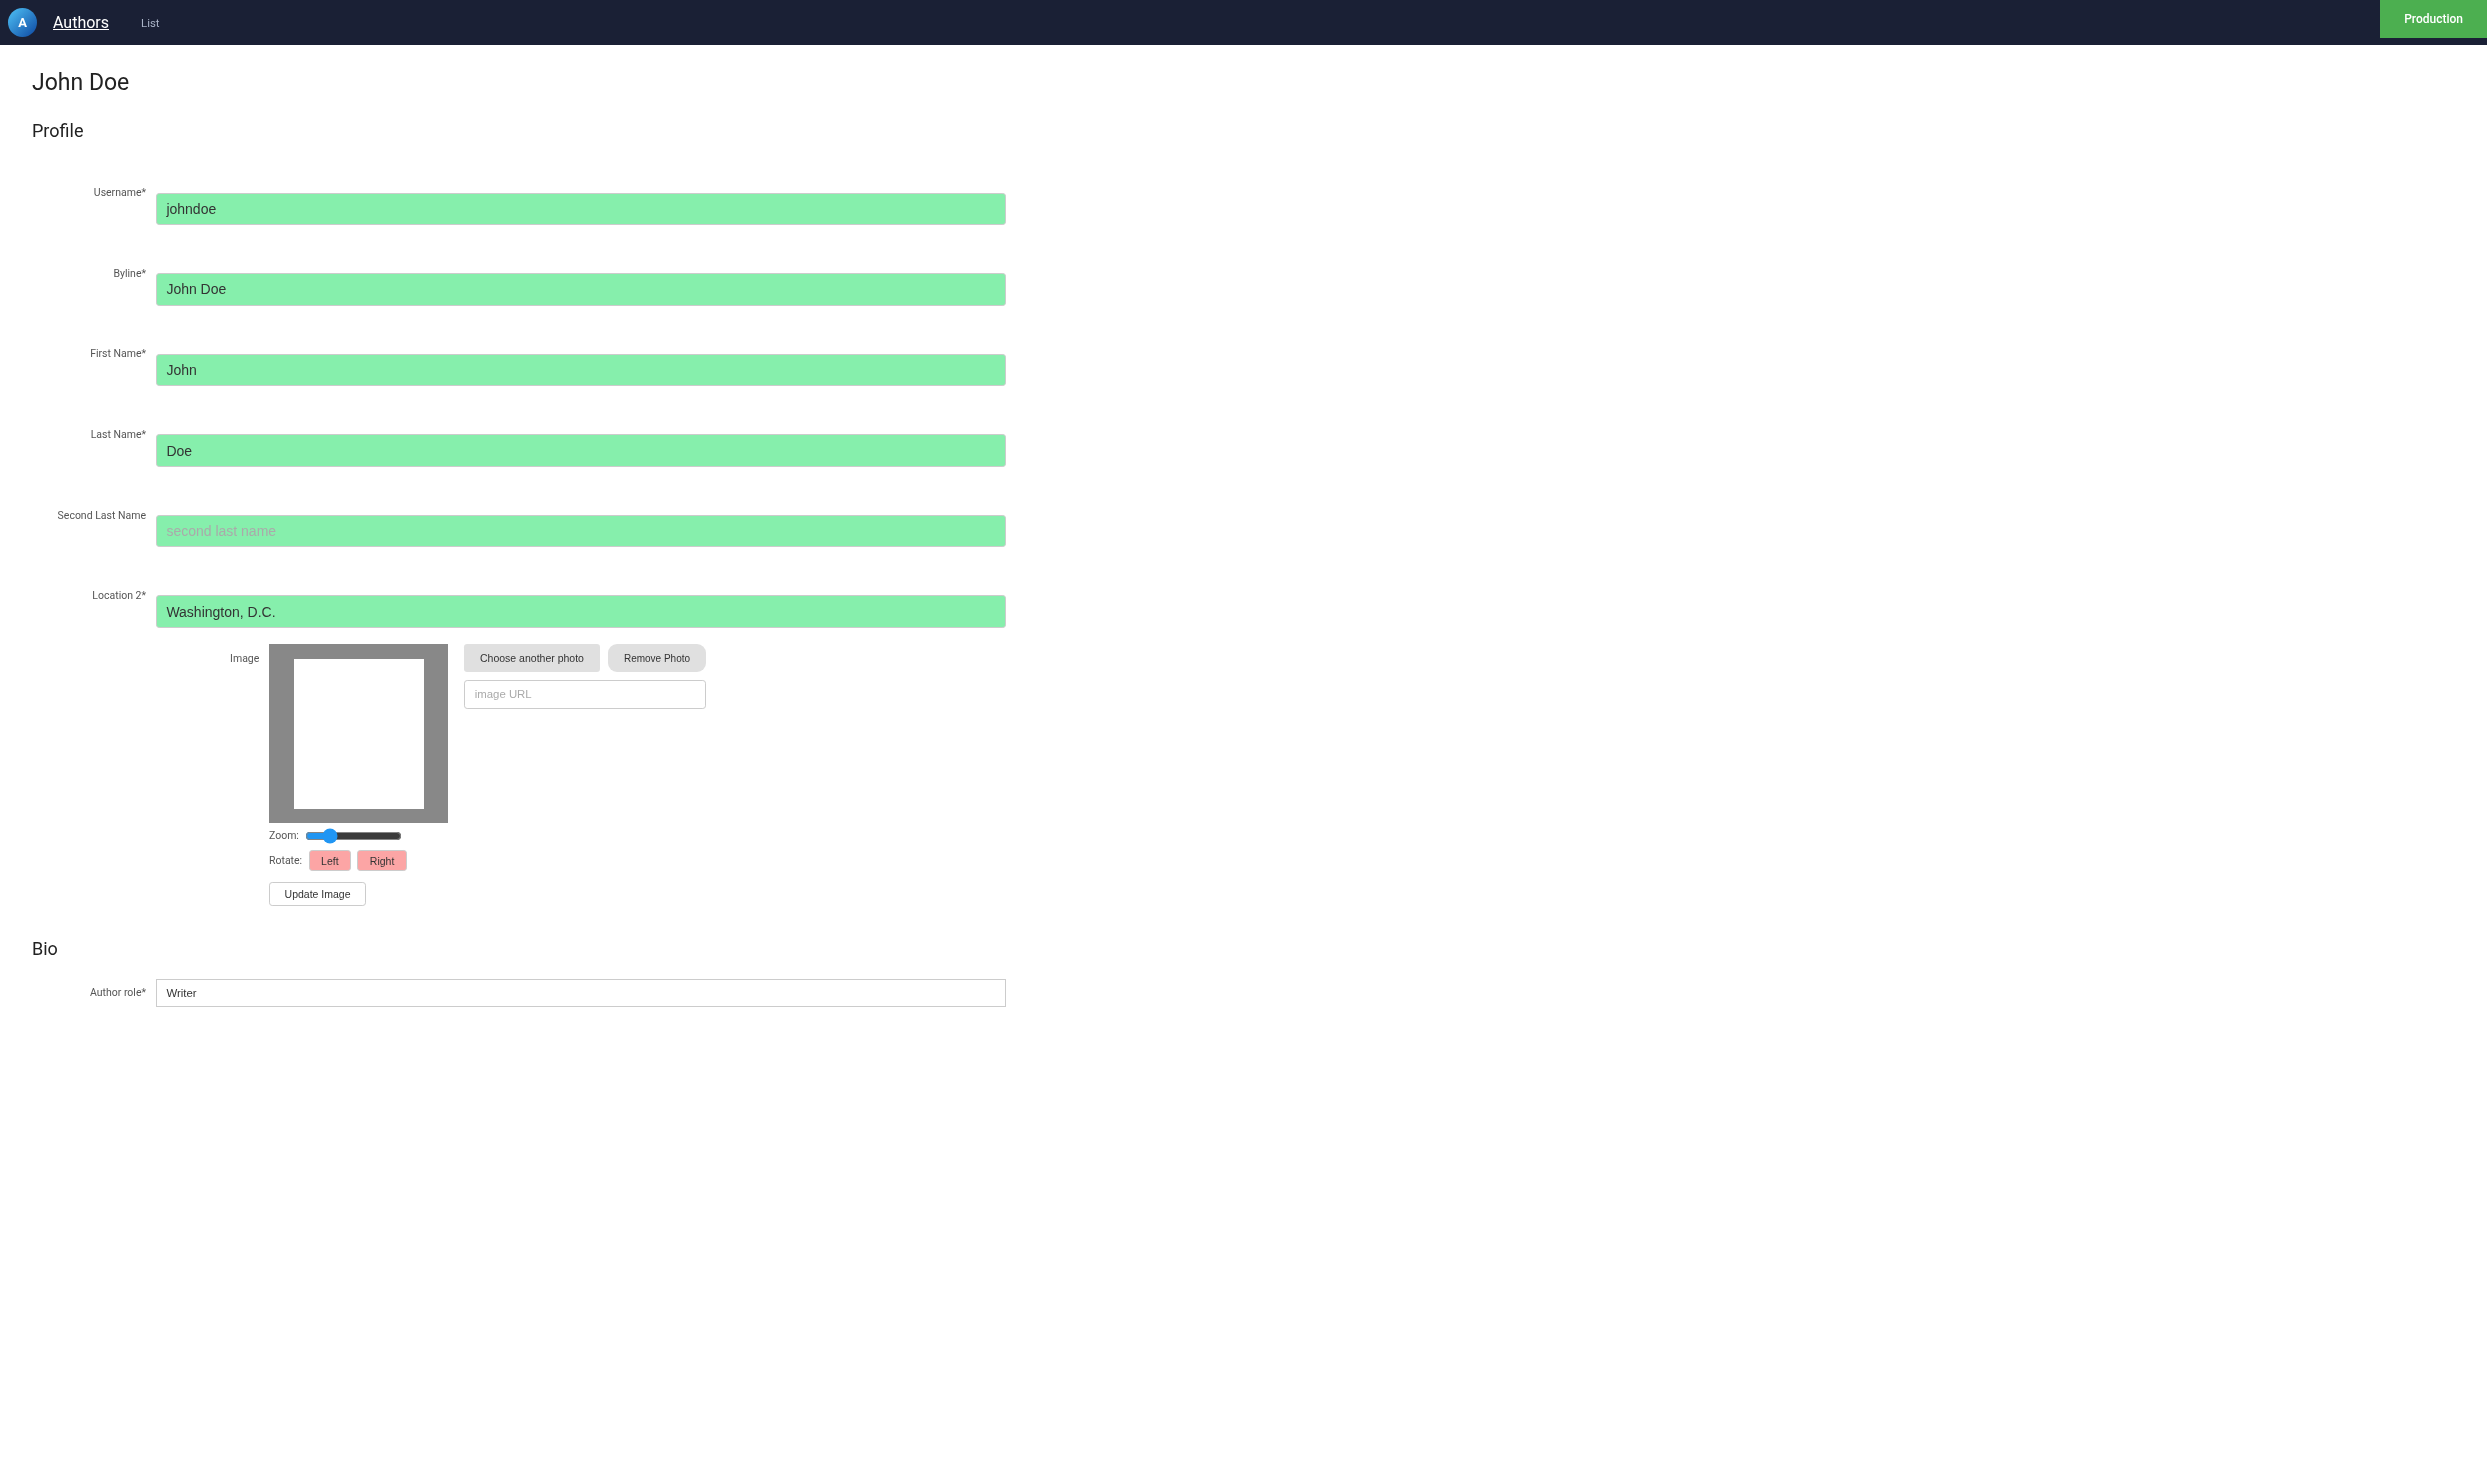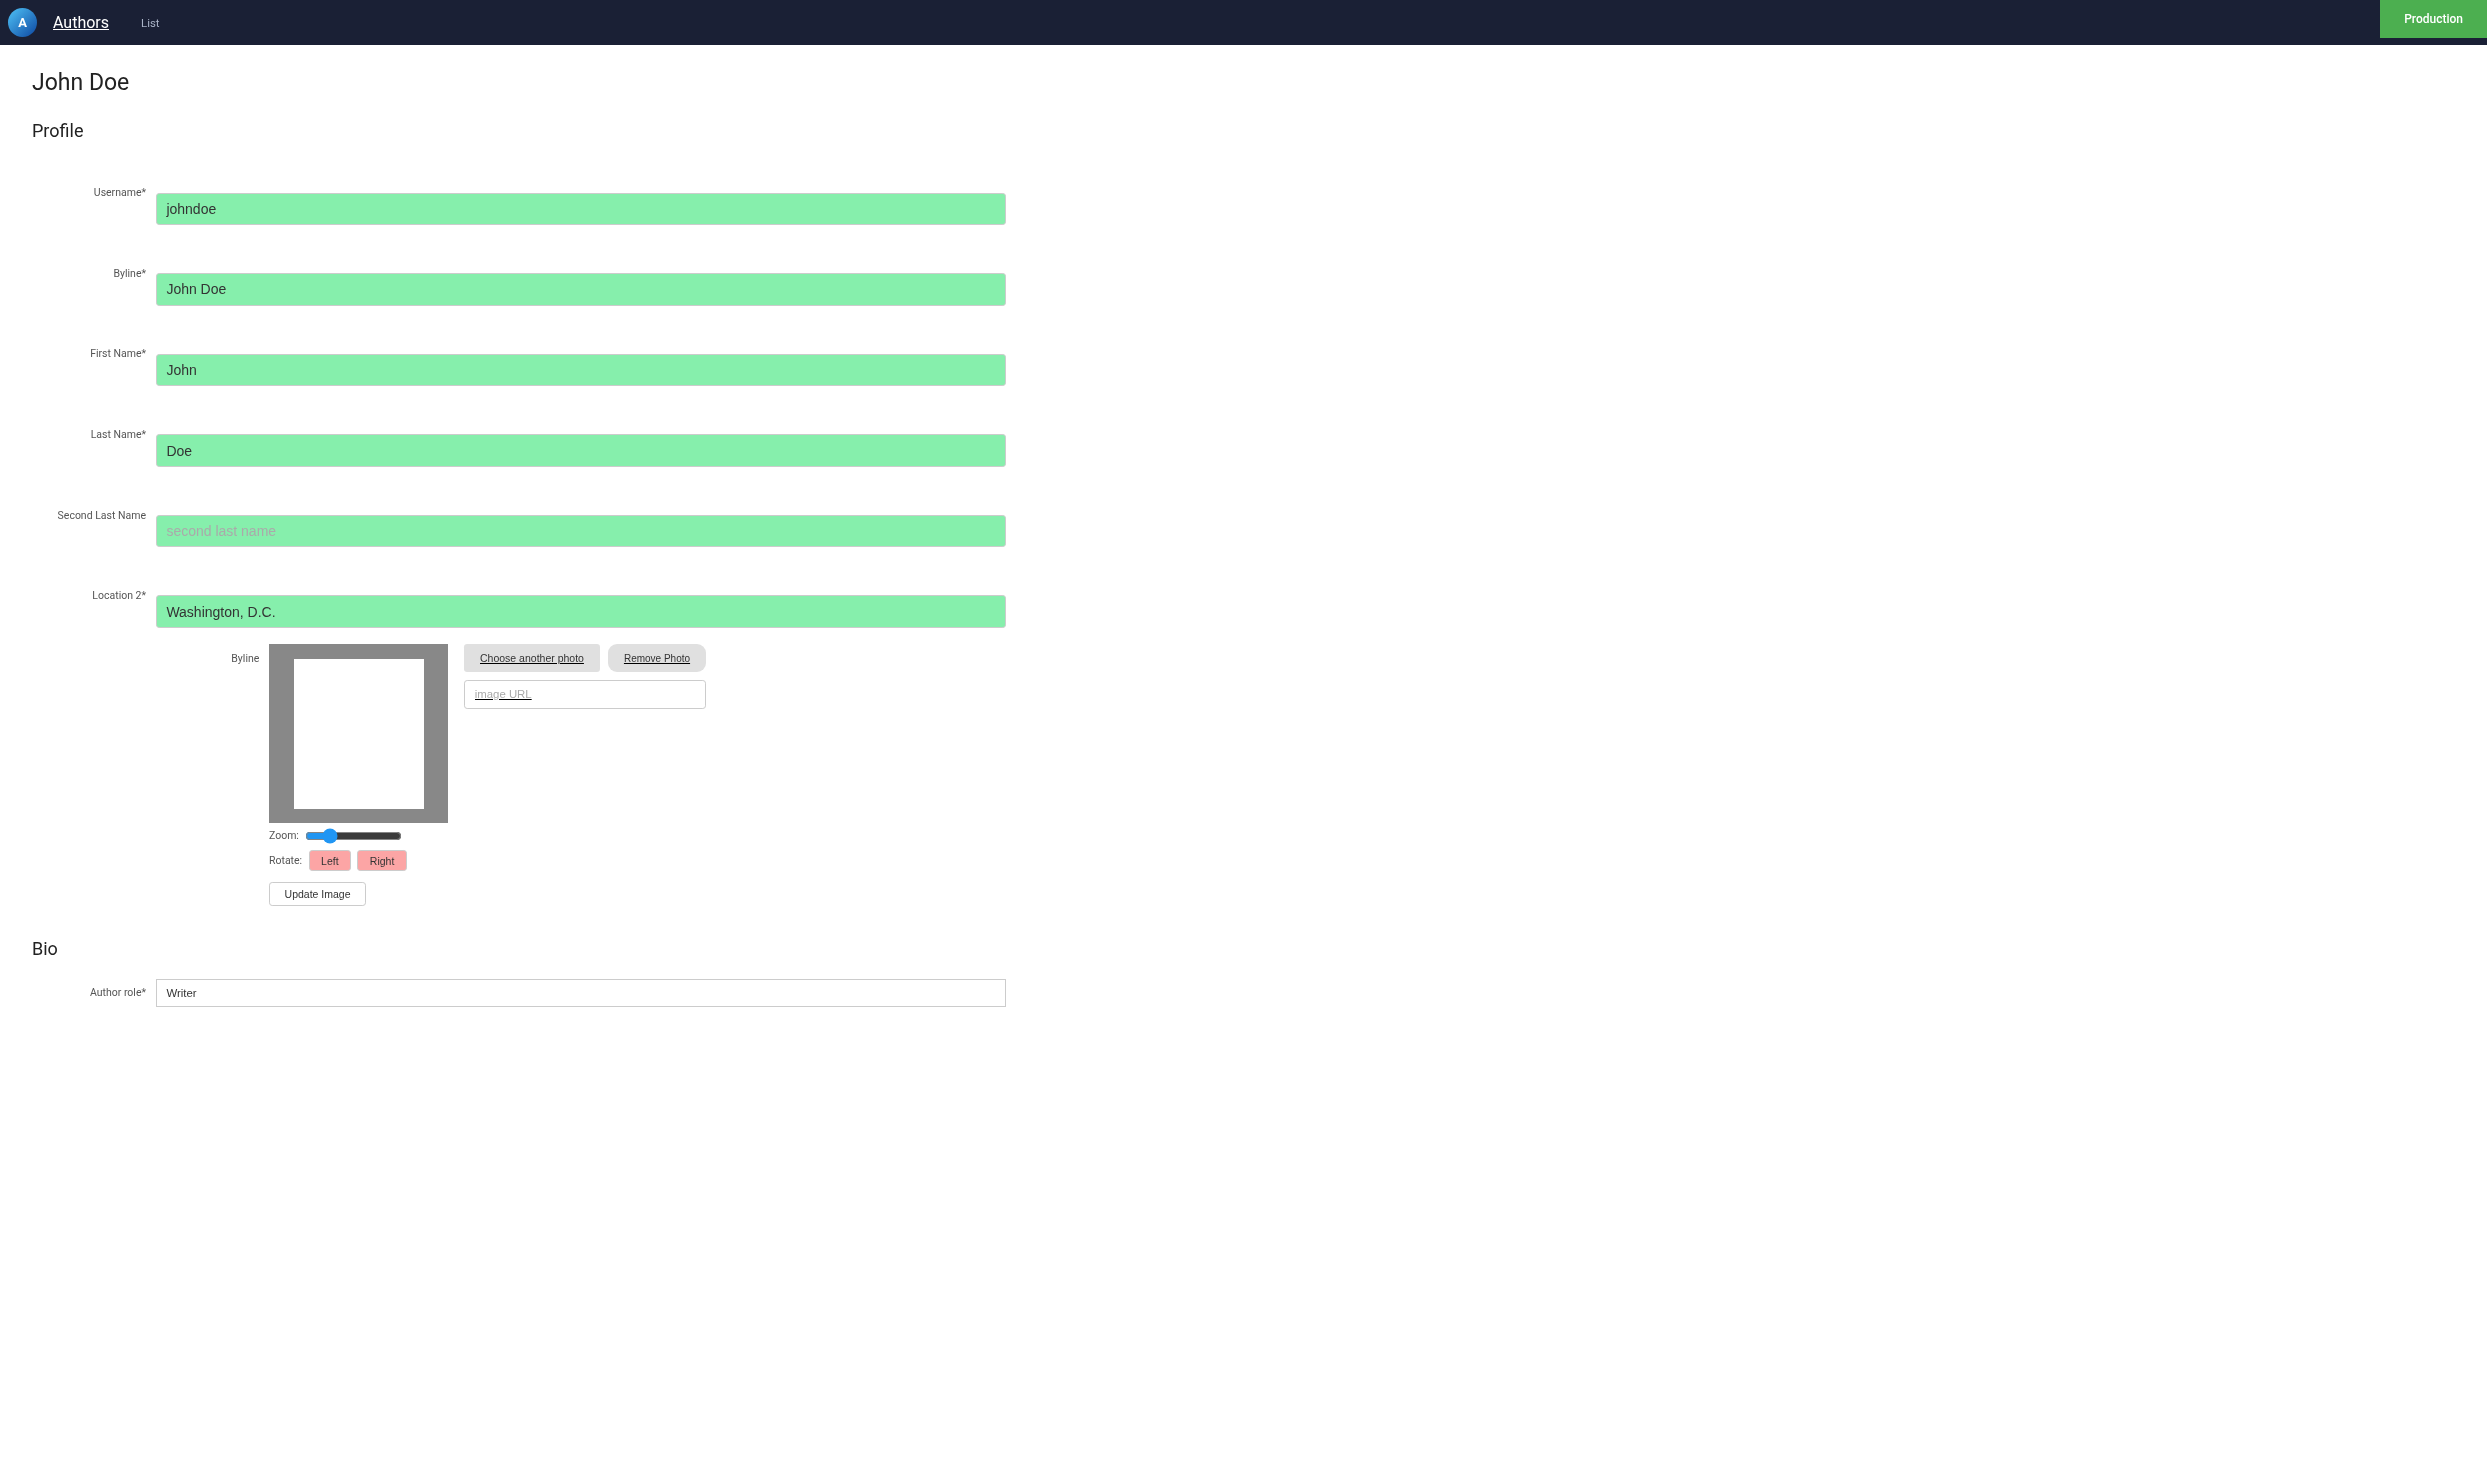--- a/index.html
+++ b/index.html
@@ -249,21 +249,20 @@
     }
     .image-right {
       display: flex;
       gap: 16px;
       align-items: flex-start;
     }
     .image-side-controls {
       display: flex;
       flex-direction: column;
       gap: 8px;
-      text-decoration: underline;
     }
   </style>
 </head>
 <body>
 
 <div class="header">
   <div class="header-logo">
     <div class="logo-circle">
       <span>A</span>
     </div>
@@ -307,21 +306,21 @@
       <label class="field-label">Second Last Name</label>
       <input class="field-input" type="text" placeholder="second last name" style="">
     </div>
     <div class="field-pair">
       <label class="field-label">Location 2*</label>
       <input class="field-input" type="text" value="Washington, D.C." style="">
     </div>
   </div>
 
   <div class="image-outer">
-    <div class="image-outer-label">Byline</div>
+    <div class="image-outer-label">Image</div>
     <div class="image-right">
 
       <div class="image-canvas-area">
         <div class="image-white-box"></div>
       </div>
 
       <div class="image-side-controls">
         <div class="image-buttons">
           <button class="btn-choose-photo">Choose another photo</button>
           <button class="btn-remove-photo">Remove Photo</button>

